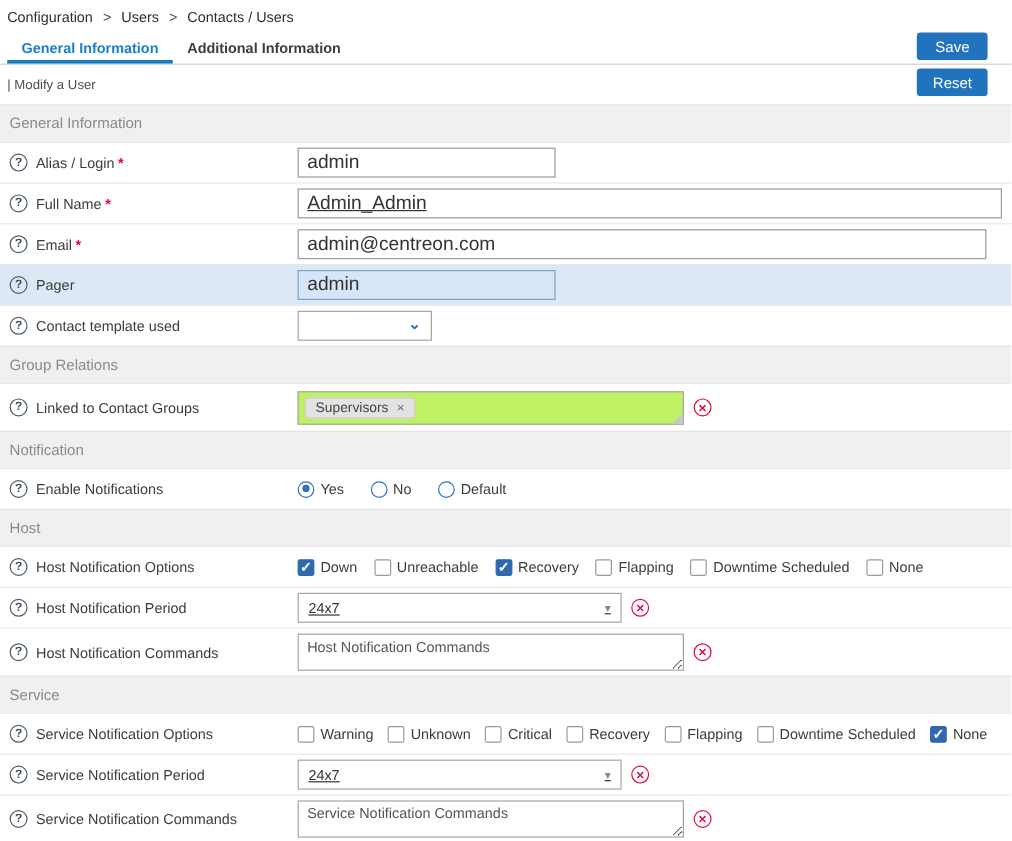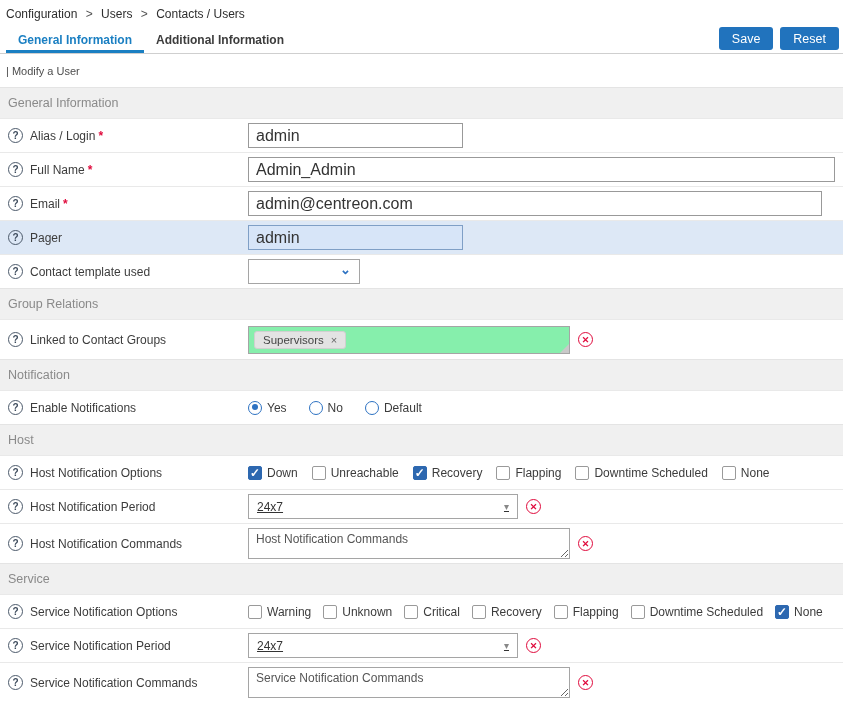--- a/index.html
+++ b/index.html
@@ -11,45 +11,45 @@
     background: #fff;
   }
   
   .breadcrumb { padding: 7px 6px 5px 6px; font-size: 12px; color: #2e2e2e; }
   .breadcrumb .item { cursor: pointer; }
   .breadcrumb .sep { margin: 0 5px; color: #555; }
   
   .tabbar { position: relative; display: flex; align-items: stretch; border-bottom: 1px solid #cfcfcf; padding: 0 6px; height: 28px; }
   .tab { padding: 7px 12px 5px 12px; font-weight: bold; font-size: 12px; color: #3c3c3c; cursor: pointer; }
   .tab.active { color: #1a7fc2; border-bottom: 3px solid #1a7fc2; }
-  .actions { position: absolute; right: 4px; top: 1px; display: flex; gap: 7px; }
+  .actions { position: absolute; right: 20px; top: 1px; display: flex; gap: 7px; flex-direction: column; }
   .btn { background: #2173bd; color: #fff; border: none; border-radius: 3px; padding: 0 13px; height: 23px; font-size: 12.5px; font-family: inherit; cursor: pointer; }
   
   .page-title { font-size: 11px; color: #4d4d4d; padding: 11px 6px 10px 6px; }
   
   .section-header { background: #f0f0f0; color: #8a8a8a; font-size: 12.5px; padding: 8px 8px; border-top: 1px solid #e4e4e4; }
   
   .row { display: flex; align-items: center; border-top: 1px solid #e9e9e9; padding: 4px 8px; min-height: 34px; }
   .row:first-of-type { border-top: none; }
   .row.highlight { background: #dde8f6; }
   .label-col { width: 240px; flex-shrink: 0; display: flex; align-items: center; gap: 7px; }
   .flabel { color: #3c3c3c; }
   .req { color: #e00b3d; margin-left: 3px; font-weight: bold; }
   .help { width: 15px; height: 15px; flex-shrink: 0; border: 1px solid #4c5a6b; border-radius: 50%; color: #3e4c5d; font-size: 10px; font-weight: bold; display: inline-flex; align-items: center; justify-content: center; cursor: pointer; }
   
   input.text { height: 25px; border: 1px solid #999; padding: 0 7px; font-size: 16px; font-family: inherit; color: #333; background: #fff; }
-  .w215 { width: 215px; } .w514 { width: 612px; } .w574 { width: 574px; } .w112 { width: 112px; } .w322 { width: 270px; text-decoration: underline; }
+  .w215 { width: 215px; } .w514 { width: 612px; text-decoration: underline; } .w574 { width: 574px; } .w112 { width: 112px; } .w322 { width: 270px; text-decoration: underline; }
   .row.highlight input.text { background: #d7e5f8; border-color: #7f9fc6; }
   
   .select { display: inline-flex; align-items: center; justify-content: space-between; border: 1px solid #a5a5a5; height: 25px; padding: 0 8px; background: #fff; cursor: pointer; }
   .select .sel-value { color: #333; }
   .select .caret { color: #888; font-size: 10px; }
   .select .caret.blue { color: #2d72c2; font-size: 13px; font-weight: bold; margin-top: -5px; }
   
-  .tagbox { position: relative; width: 322px; min-height: 28px; border: 1px solid #a5a5a5; padding: 2px 5px; display: flex; align-items: center; background: #86efac; cursor: text; }
+  .tagbox { position: relative; width: 322px; min-height: 28px; border: 1px solid #a5a5a5; padding: 2px 5px; display: flex; align-items: center; background: #bef264; cursor: text; }
   .chip { background: #e3e3e3; border: 1px solid #d0d0d0; border-radius: 3px; padding: 2px 8px; font-size: 11.5px; color: #444; display: inline-flex; gap: 7px; align-items: center; }
   .chip-x { color: #666; font-size: 11px; cursor: pointer; }
   .grip { position: absolute; right: 0; bottom: 0; width: 0; height: 0; border-style: solid; border-width: 0 0 9px 9px; border-color: transparent transparent #c9c9c9 transparent; cursor: nwse-resize; }
   
   textarea.ta { width: 322px; height: 31px; border: 1px solid #a5a5a5; padding: 3px 7px; font-size: 12px; font-family: inherit; color: #333; resize: both; }
   textarea.ta::placeholder { color: #555; opacity: 1; }
   
   .clear { width: 15px; height: 15px; flex-shrink: 0; border: 1px solid #e00b3d; border-radius: 50%; color: #e00b3d; font-size: 9px; font-weight: bold; display: inline-flex; align-items: center; justify-content: center; margin-left: 8px; cursor: pointer; }
   
   .opts { display: flex; align-items: center; gap: 14px; flex-wrap: nowrap; }

